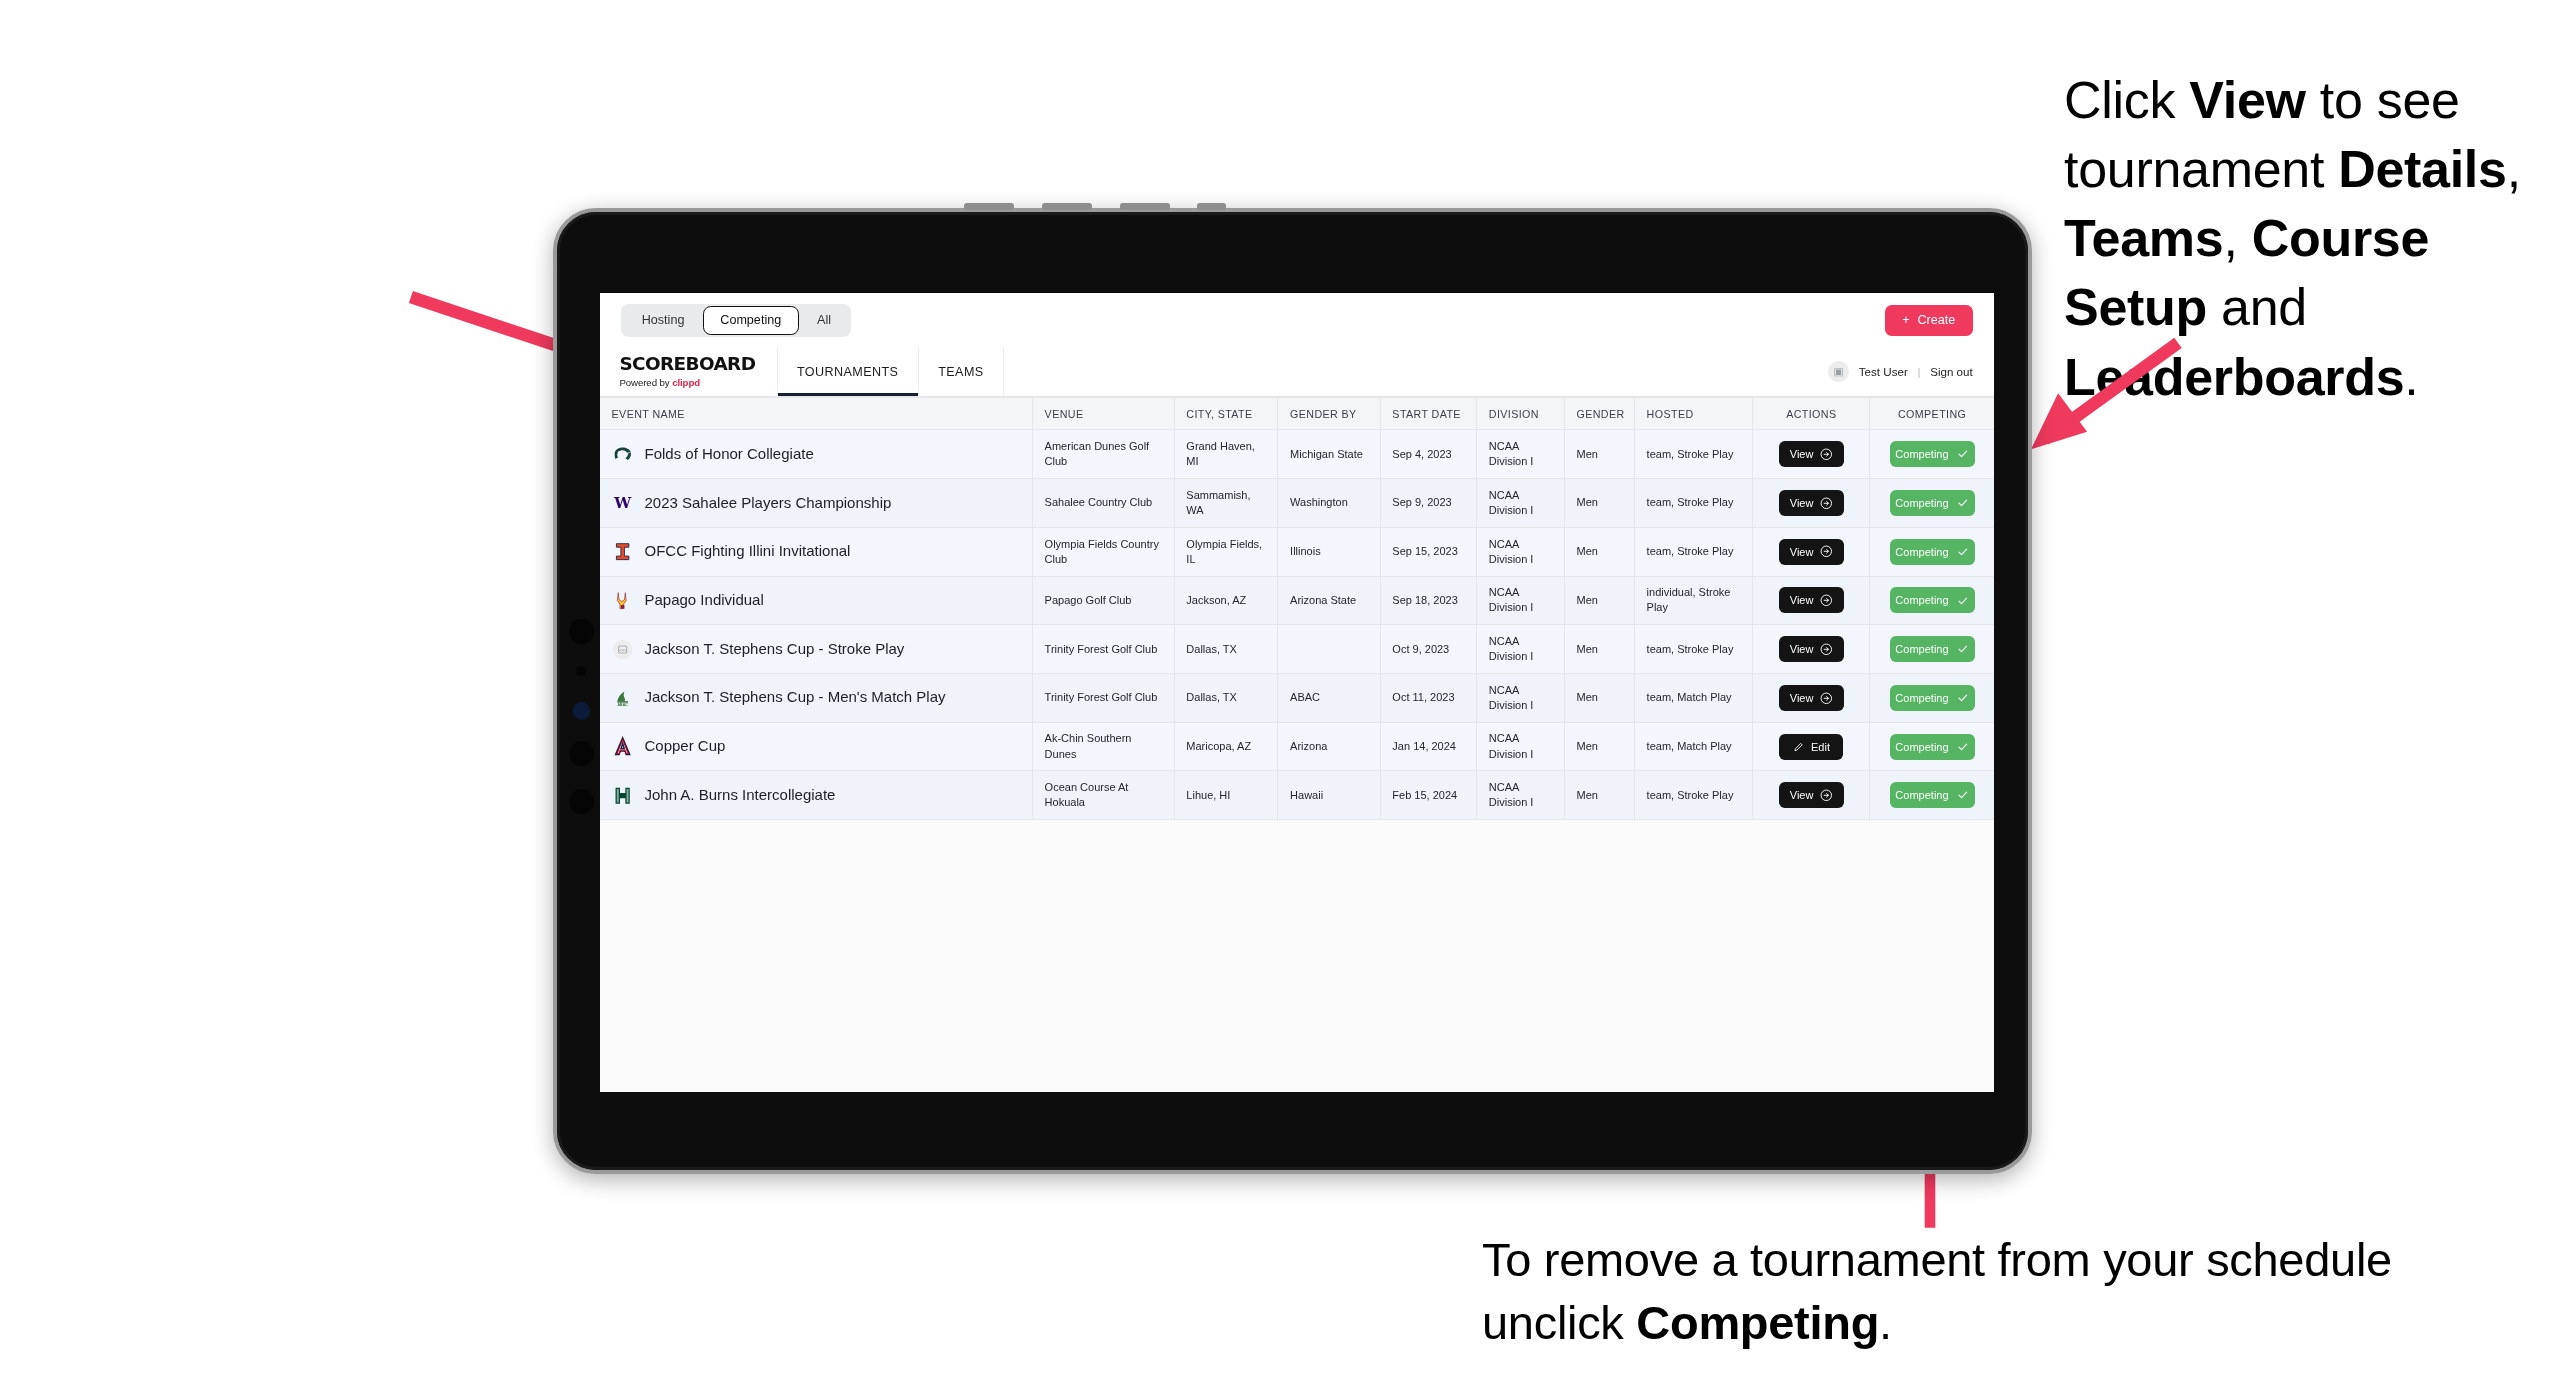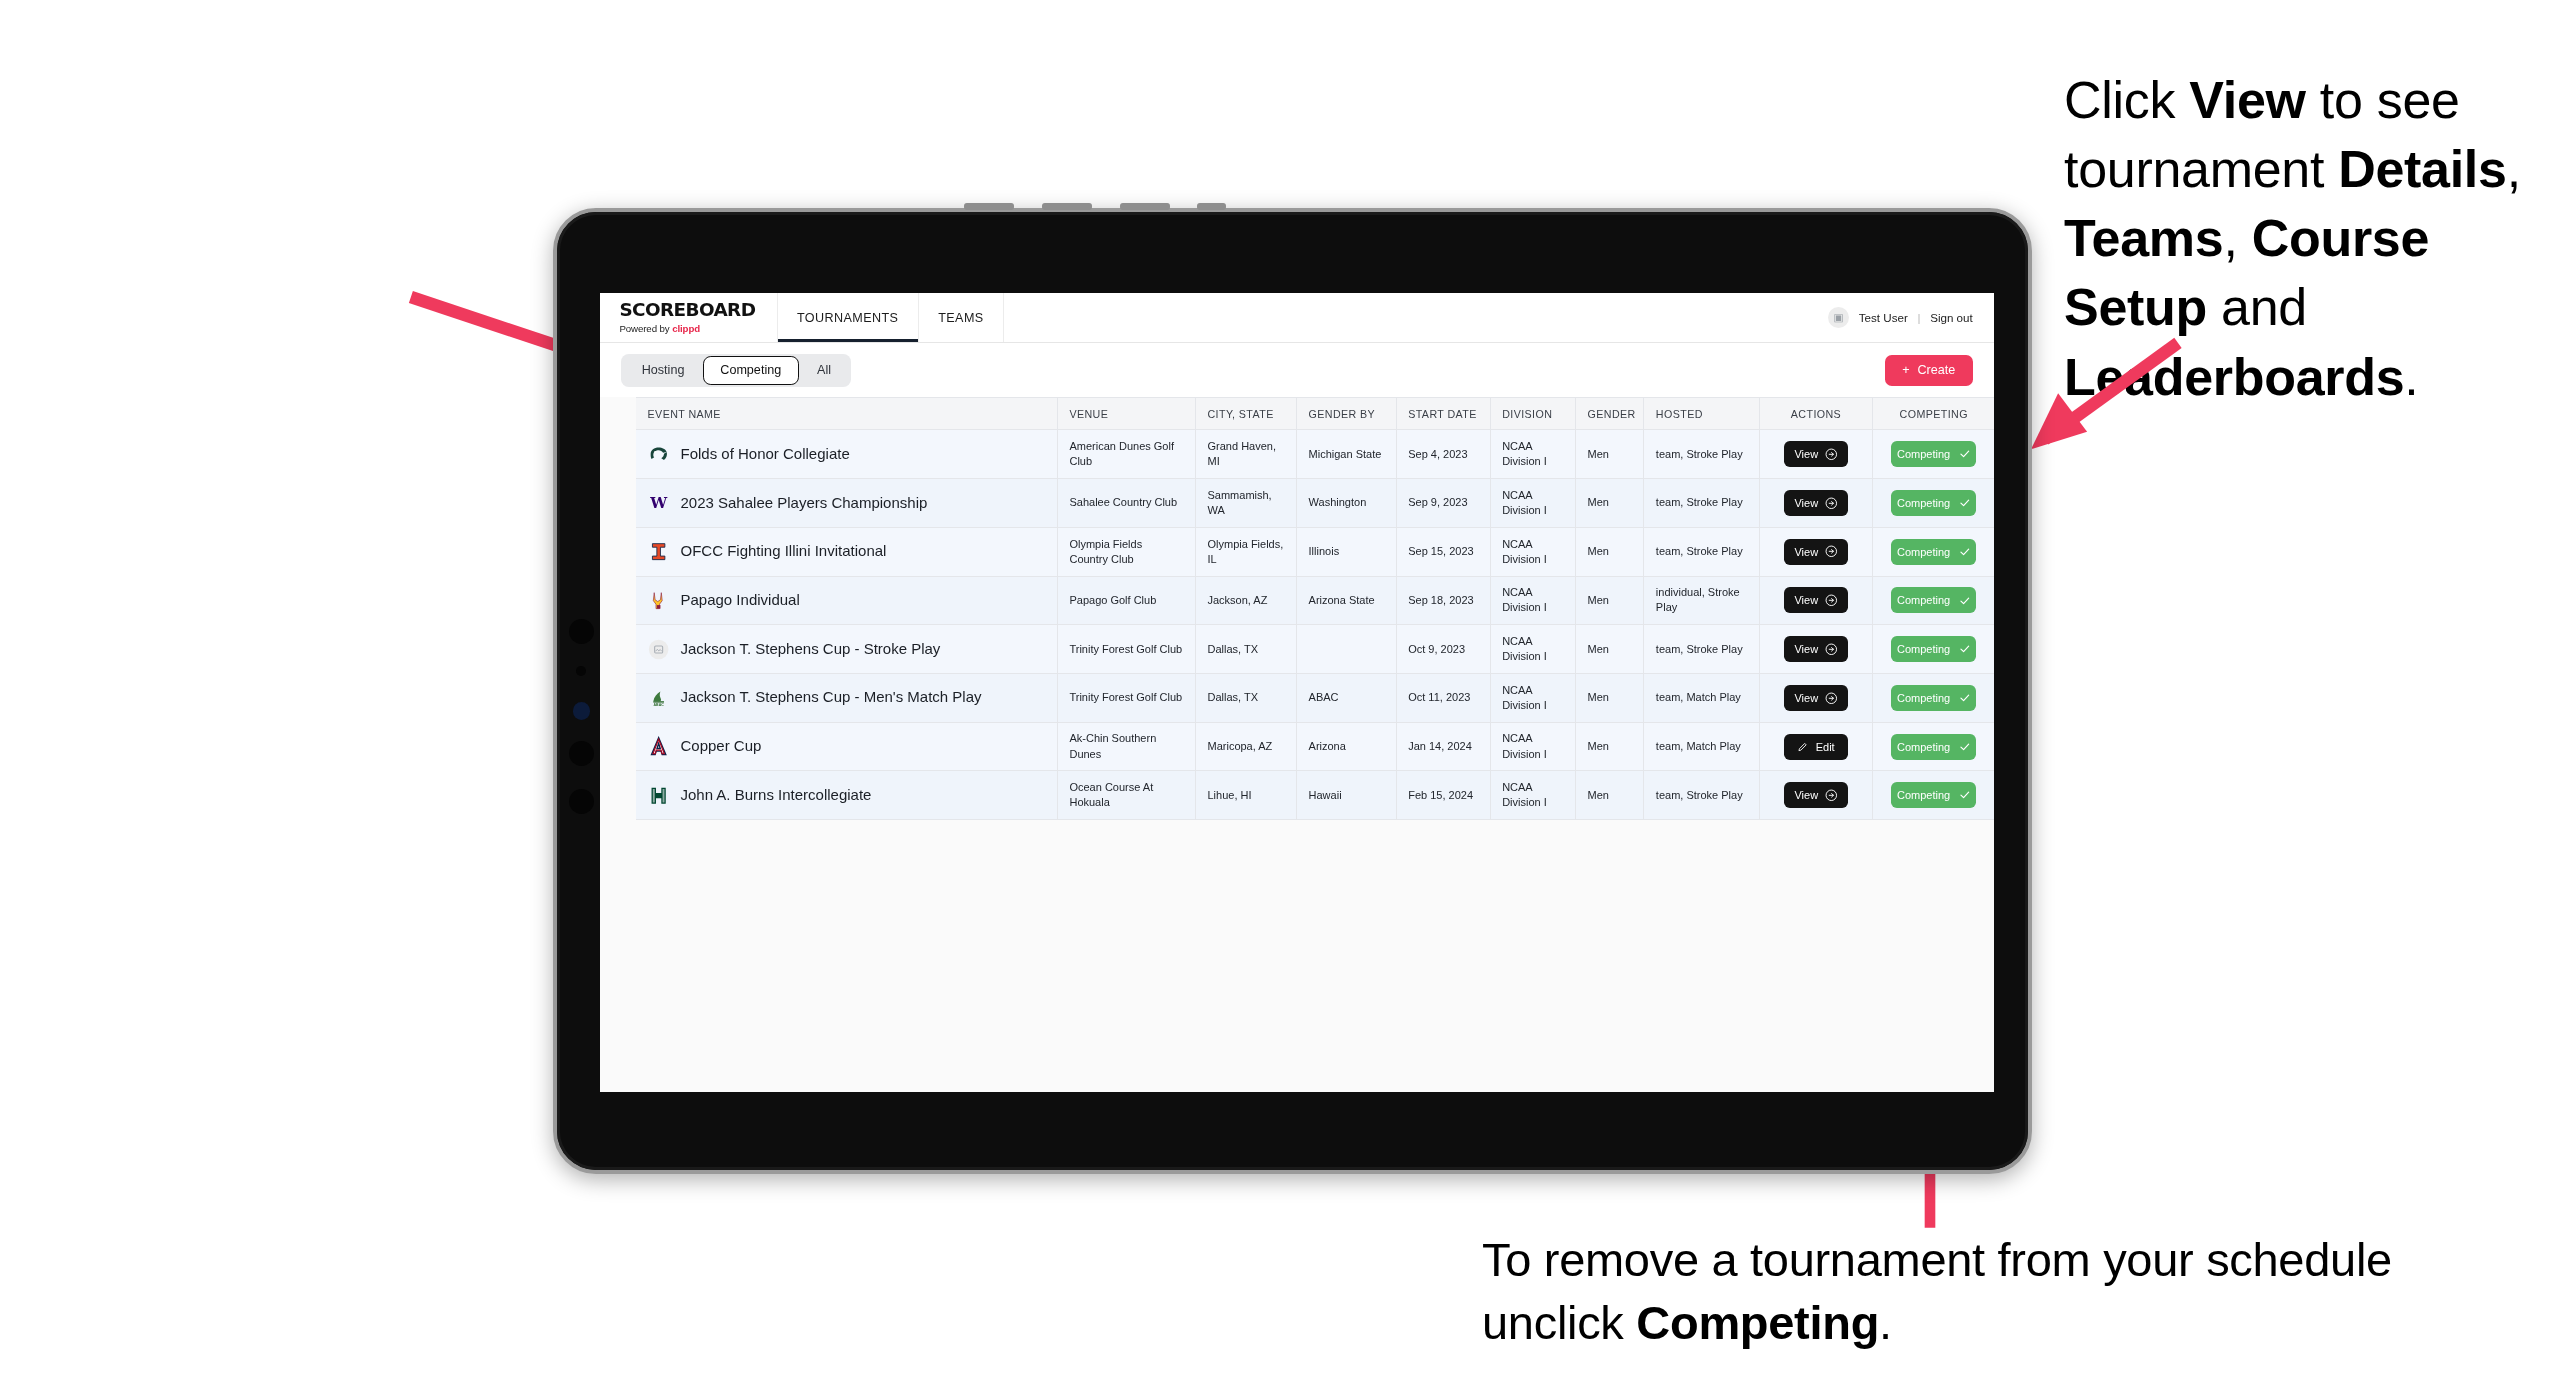--- a/index.html
+++ b/index.html
@@ -120,21 +120,21 @@
     border-radius:7.8px; font-weight:400;
   }
   #create-btn{
     background:#ef3a5d; color:#fff; border:none; border-radius:6.8px;
     height:31px; padding: 0 17.5px; font-size:12.6px; cursor:pointer;
     display:flex; align-items:center; gap:7.8px;
     font-family:"Liberation Sans", sans-serif;
   }
 
   
-  #table-wrap{ background:#a16207;margin-left:36px; }
+  #table-wrap{ background:#a16207; }
   table{ width:100%; border-collapse:collapse; table-layout:fixed; }
   thead th{
     background:#f4f5f7; color:#3a3f47; font-weight:400;
     font-size:10.7px; letter-spacing:0.4px; text-align:left;
     padding: 9.7px 11.6px; border-top:1px solid #e4e6ea; border-bottom:1px solid #e4e6ea;
     border-right:1px solid #e4e6ea;
     white-space:nowrap;
   }
   thead th:last-child{ border-right:none; }
   tbody td{
@@ -195,20 +195,38 @@
     <div class="sidebtn" id="btn-top2"></div>
     <div class="sidebtn" id="btn-top3"></div>
     <div class="sidebtn" id="btn-top4"></div>
     <div class="sensor" id="sensor1"></div>
     <div class="sensor" id="sensor2"></div>
     <div class="sensor" id="sensor3"></div>
     <div class="sensor" id="sensor4"></div>
     <div class="sensor" id="sensor5"></div>
 
     <div id="screen">
+
+      <div id="filterbar">
+        <div id="segmented">
+          <div class="seg">
+              <span>Hosting</span>
+            </div>
+          <div class="seg active">
+              <span>Competing</span>
+            </div>
+          <div class="seg">
+              <span>All</span>
+            </div>
+        </div>
+        <button id="create-btn">
+            <span class="ico">+</span>
+            <span>Create</span>
+          </button>
+      </div>
 
       <div id="topnav">
         <div id="brand">
           <div id="brand-title">SCOREBOARD</div>
           <div id="brand-sub"><span>Powered by </span><span class="clippd">clippd</span></div>
         </div>
         <div class="navtab active">
             <span>TOURNAMENTS</span>
           </div>
         <div class="navtab">
@@ -216,38 +234,20 @@
           </div>
         <div id="navspacer"></div>
         <div id="user-area">
           <div id="avatar">
               <span>▣</span>
             </div>
           <span id="user-name">Test User</span>
           <span id="user-sep">|</span>
           <span id="signout">Sign out</span>
         </div>
-      </div>
-
-      <div id="filterbar">
-        <div id="segmented">
-          <div class="seg">
-              <span>Hosting</span>
-            </div>
-          <div class="seg active">
-              <span>Competing</span>
-            </div>
-          <div class="seg">
-              <span>All</span>
-            </div>
-        </div>
-        <button id="create-btn">
-            <span class="ico">+</span>
-            <span>Create</span>
-          </button>
       </div>
 
       <div id="table-wrap">
         <table>
           <colgroup>
             <col style="width:296px">
               <col style="width:97px">
               <col style="width:71px">
               <col style="width:70px">
             <col style="width:66px">

